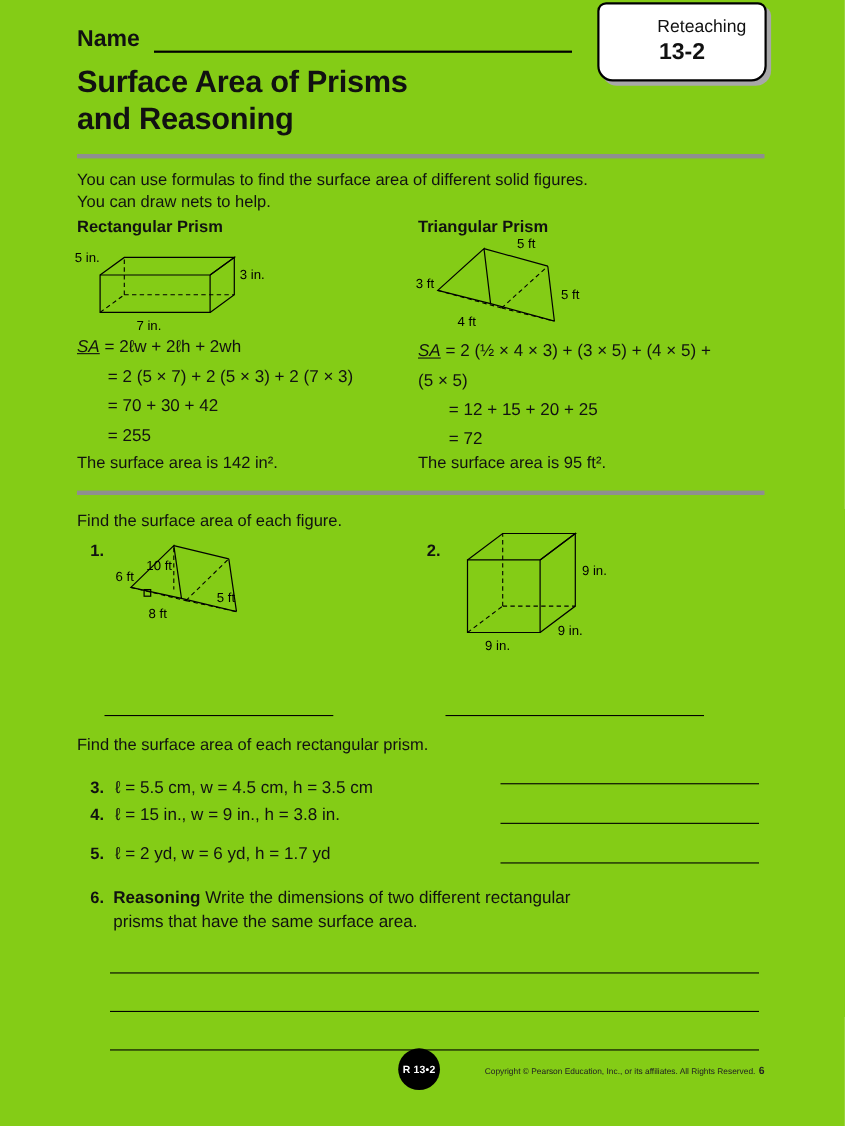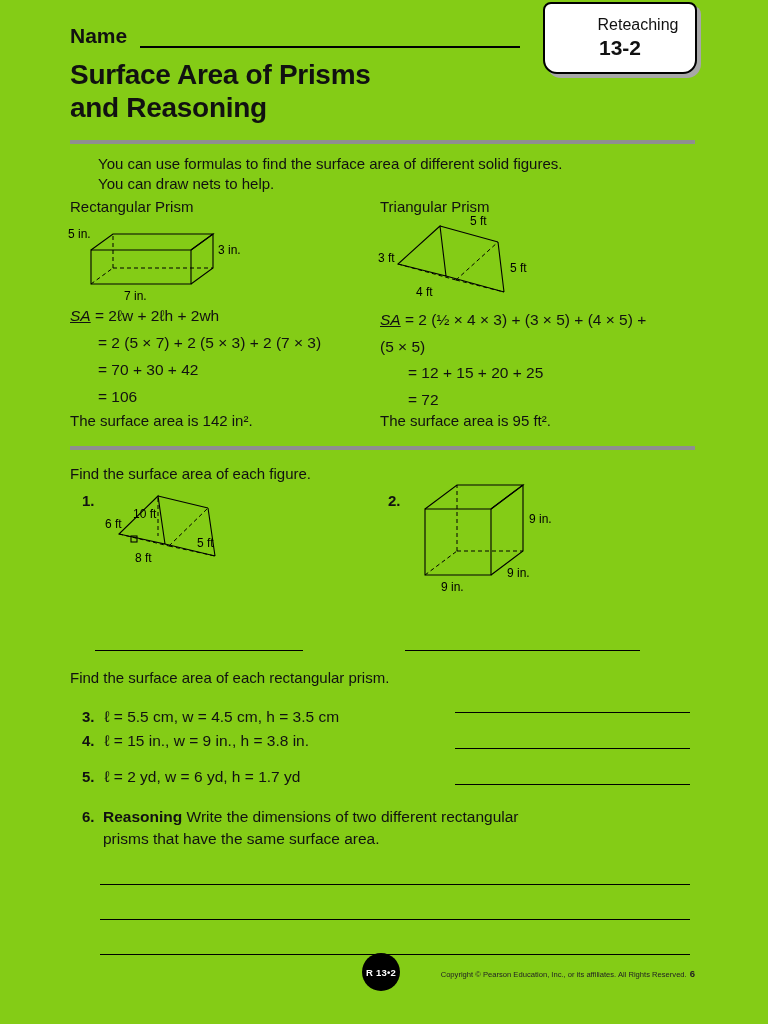--- a/index.html
+++ b/index.html
@@ -14,23 +14,23 @@
            box-shadow:4px 4px 0 #a8a8a8; text-align:center; }
   .badge-top { margin-top:12px; font-size:16px;padding-left:36px; }
   .badge-num { margin-top:2px; font-size:21px; font-weight:700; }
 
   .title { position:absolute; left:70px; top:58px; font-size:28px; font-weight:700; line-height:33px; letter-spacing:-0.3px; }
 
   .rule { position:absolute; left:70px; width:625px; height:4px; background:#8f8f8f; }
   .rule1 { top:140px; } .rule2 { top:446px; }
 
   .text15 { font-size:15px; line-height:20px; }
-  .intro { position:absolute; left:70px; top:154px;margin-left:28px; }
-
-  .col-head { position:absolute; top:198px; font-size:15px; font-weight:400; }
+  .intro { position:absolute; left:70px; top:154px; }
+
+  .col-head { position:absolute; top:198px; font-size:15px; font-weight:700; }
   .col-head.left { left:70px; } .col-head.right { left:380px; }
 
   svg { position:absolute; overflow:visible; }
   svg path, svg rect { fill:none; stroke:#000; stroke-width:1.1; }
   svg path.dash { stroke-dasharray:4 3; stroke-width:1; }
   svg text { font-family:"Liberation Sans", sans-serif; font-size:12px; fill:#000; }
 
   .eq { position:absolute; font-size:15.5px; line-height:27px; }
   .eq-left  { left:70px;  top:302px; }
   .eq-right { left:380px; top:307px; line-height:26.5px; }
@@ -115,21 +115,21 @@
     <text x="92" y="11">5 ft</text>
     <text x="0" y="48">3 ft</text>
     <text x="132" y="58">5 ft</text>
     <text x="38" y="82">4 ft</text>
   </svg>
 
   <div class="eq eq-left">
     <div><span class="var">SA</span><span> = 2ℓw + 2ℓh + 2wh</span></div>
     <div class="eq-indent">= 2 (5 × 7) + 2 (5 × 3) + 2 (7 × 3)</div>
     <div class="eq-indent">= 70 + 30 + 42</div>
-    <div class="eq-indent">= 106</div>
+    <div class="eq-indent">= 255</div>
   </div>
   <div class="conclusion left text15">The surface area is 142 in².</div>
 
   <div class="eq eq-right">
     <div><span class="var">SA</span><span> = 2 (½ × 4 × 3) + (3 × 5) + (4 × 5) +</span></div>
     <div>(5 × 5)</div>
     <div class="eq-indent">= 12 + 15 + 20 + 25</div>
     <div class="eq-indent">= 72</div>
   </div>
   <div class="conclusion right text15">The surface area is 95 ft².</div>

